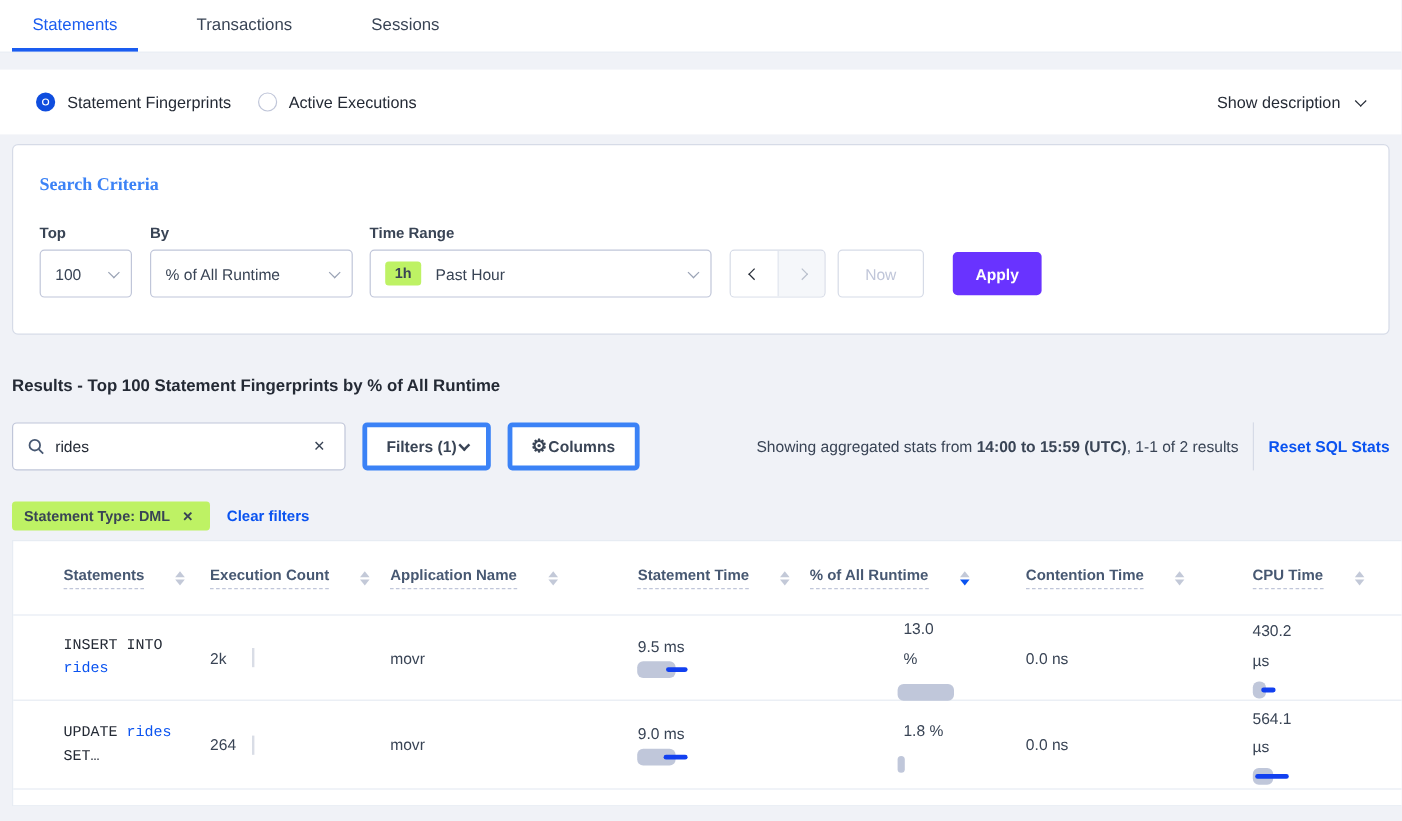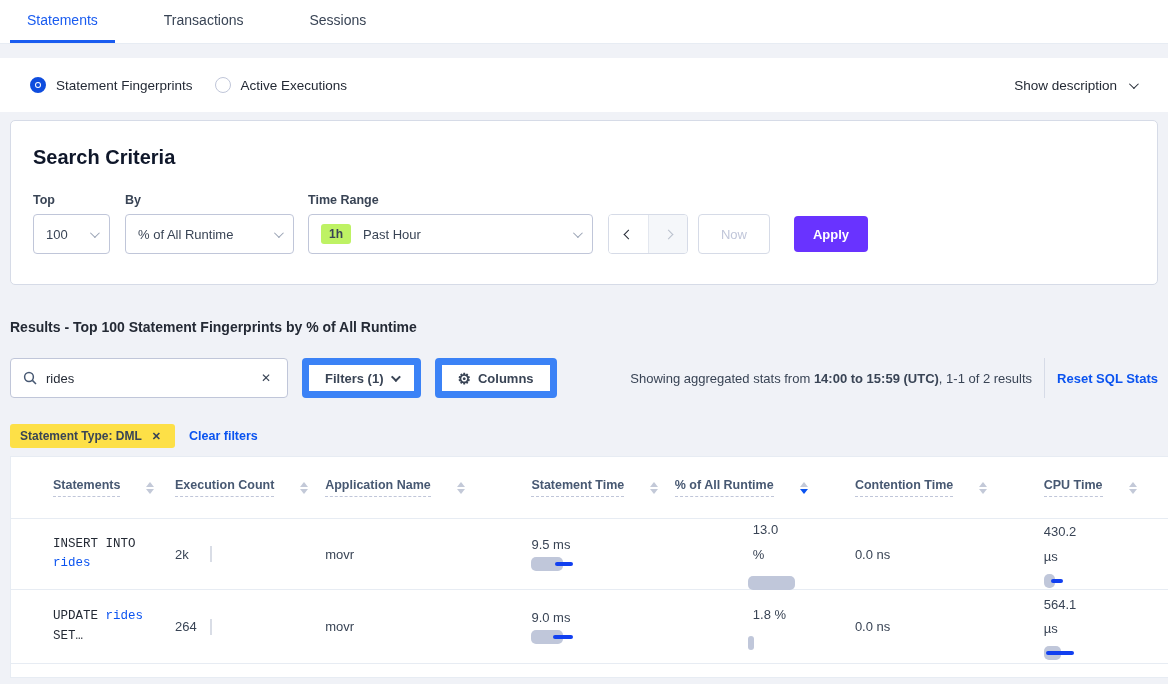--- a/index.html
+++ b/index.html
@@ -22,48 +22,48 @@
   .radio.on::after { content:""; position:absolute; left:1px; top:1px; width:4px; height:4px; border-radius:50%; background:#0f4dde; }
   .radio-label { margin-left:10px; font-size:13.5px; color:#242a35; }
   .show-desc { margin-left:auto; display:flex; align-items:center; gap:12px; font-size:13.5px; color:#242a35; cursor:pointer; }
   
   .chev { display:inline-block; width:7px; height:7px; border-right:1.8px solid currentColor; border-bottom:1.8px solid currentColor; }
   .chev.down { transform:rotate(45deg) translateY(-2px); }
   .chev.left { transform:rotate(135deg); }
   .chev.right { transform:rotate(-45deg); }
   
   .search-card { background:#fff; border:1px solid #d6dbe7; border-radius:5px; margin:8px 10px 0 10px; padding:25px 22px 30px 22px; }
-  .card-title { font-size:20px; font-weight:700; color:#0f172a; }
+  .card-title { font-size:15px; font-weight:700; color:#3b82f6;font-family:Liberation Serif, serif; }
   .criteria-row { display:flex; align-items:flex-end; margin-top:24px; }
   .field { display:flex; flex-direction:column; }
   .field-label { font-size:12.5px; font-weight:700; color:#394455; margin-bottom:7px; }
   .select { height:40px; border:1px solid #c0c6d9; border-radius:4px; background:#fff; display:flex; align-items:center; padding:0 12px; cursor:pointer; color:#394455; }
   .select .chev { color:#9aa3b5; margin-left:auto; }
   .sel-top { width:77px; margin-right:15px; }
   .sel-by { width:169px; margin-right:14px; }
   .sel-time { width:285px; margin-right:15px; }
   .time-badge { background:#bef264; border-radius:3px; font-size:12px; font-weight:700; color:#394455; padding:3px 8px; margin-right:12px; }
   .arrow-group { display:flex; height:40px; border:1px solid #d6dbe7; border-radius:4px; overflow:hidden; margin-right:10px; }
   .arrow-btn { width:39px; display:flex; align-items:center; justify-content:center; background:#fff; cursor:pointer; color:#242a35; }
   .arrow-btn.disabled { background:#f5f7fa; color:#b9c0cc; cursor:default; border-left:1px solid #e3e7ef; }
   .now-btn { height:40px; width:72px; border:1px solid #d6dbe7; border-radius:4px; background:#fff; color:#c0c6d9; font-size:13px; display:flex; align-items:center; justify-content:center; cursor:pointer; margin-right:24px; }
   .apply-btn { height:36px; width:74px; border:none; border-radius:4px; background:#6933ff; color:#fff; font-size:13px; font-weight:600; display:flex; align-items:center; justify-content:center; cursor:pointer; margin-bottom:2px; }
   
   .results-heading { margin:34px 10px 0 10px; font-size:14px; font-weight:700; color:#242a35; }
   .toolbar { margin:23px 10px 0 10px; display:flex; align-items:center; height:40px; }
   .search-box { width:278px; height:40px; border:1px solid #c0c6d9; border-radius:4px; background:#fff; display:flex; align-items:center; padding:0 12px; margin-right:14px; }
   .search-box input { border:none; outline:none; flex:1; font-size:13px; color:#242a35; margin-left:9px; font-family:"Liberation Sans", sans-serif; background:transparent; }
   .clear-x { color:#394455; font-size:12px; cursor:pointer; padding:2px 4px; }
-  .tool-btn { height:40px; border:7px solid #3b82f6; border-radius:4px; background:#fff; display:flex; align-items:center; padding:0 16px; font-size:13px; font-weight:600; color:#394455; cursor:pointer; margin-right:14px; gap:7px; }
+  .tool-btn { height:40px; border:4px solid #3b82f6; border-radius:4px; background:#fff; display:flex; align-items:center; padding:0 16px; font-size:13px; font-weight:600; color:#394455; cursor:pointer; margin-right:14px; gap:1px; }
   .summary { margin-left:auto; font-size:13px; color:#394455; white-space:nowrap; }
   .summary b { font-weight:700; }
   .vsep { width:1px; height:40px; background:#d6dbe7; margin:0 12px; }
   .link { color:#0a53f0; font-weight:600; font-size:13px; text-decoration:none; cursor:pointer; white-space:nowrap; }
   .chip-row { margin:26px 10px 0 10px; display:flex; align-items:center; }
-  .chip { background:#fde047; border-radius:3px; height:24px; display:flex; align-items:center; padding:0 10px; font-size:12px; font-weight:600; color:#394455; }
+  .chip { background:#bef264; border-radius:3px; height:24px; display:flex; align-items:center; padding:0 10px; font-size:12px; font-weight:600; color:#394455; }
   .chip .clear-x { font-size:11px; margin-left:6px; }
   .clear-filters { margin-left:14px; font-size:12.5px; }
   
   .table-card { background:#fff; border:1px solid #e7ecf3; margin:8px 0 0 10px; width:1180px; padding-bottom:13px; }
   .trow { display:flex; align-items:center; }
   .thead { height:62px; border-bottom:1px solid #e7ecf3; }
   .th { display:flex; align-items:center; font-size:12.5px; font-weight:700; color:#475872; }
   .th-label { border-bottom:1.5px dashed #c0c6d9; padding-bottom:4px; cursor:pointer; }
   .sort { display:flex; flex-direction:column; gap:2px; margin-left:26px; cursor:pointer; }
   .tri-up { width:0; height:0; border-left:4px solid transparent; border-right:4px solid transparent; border-bottom:5px solid #c3c9d8; }

